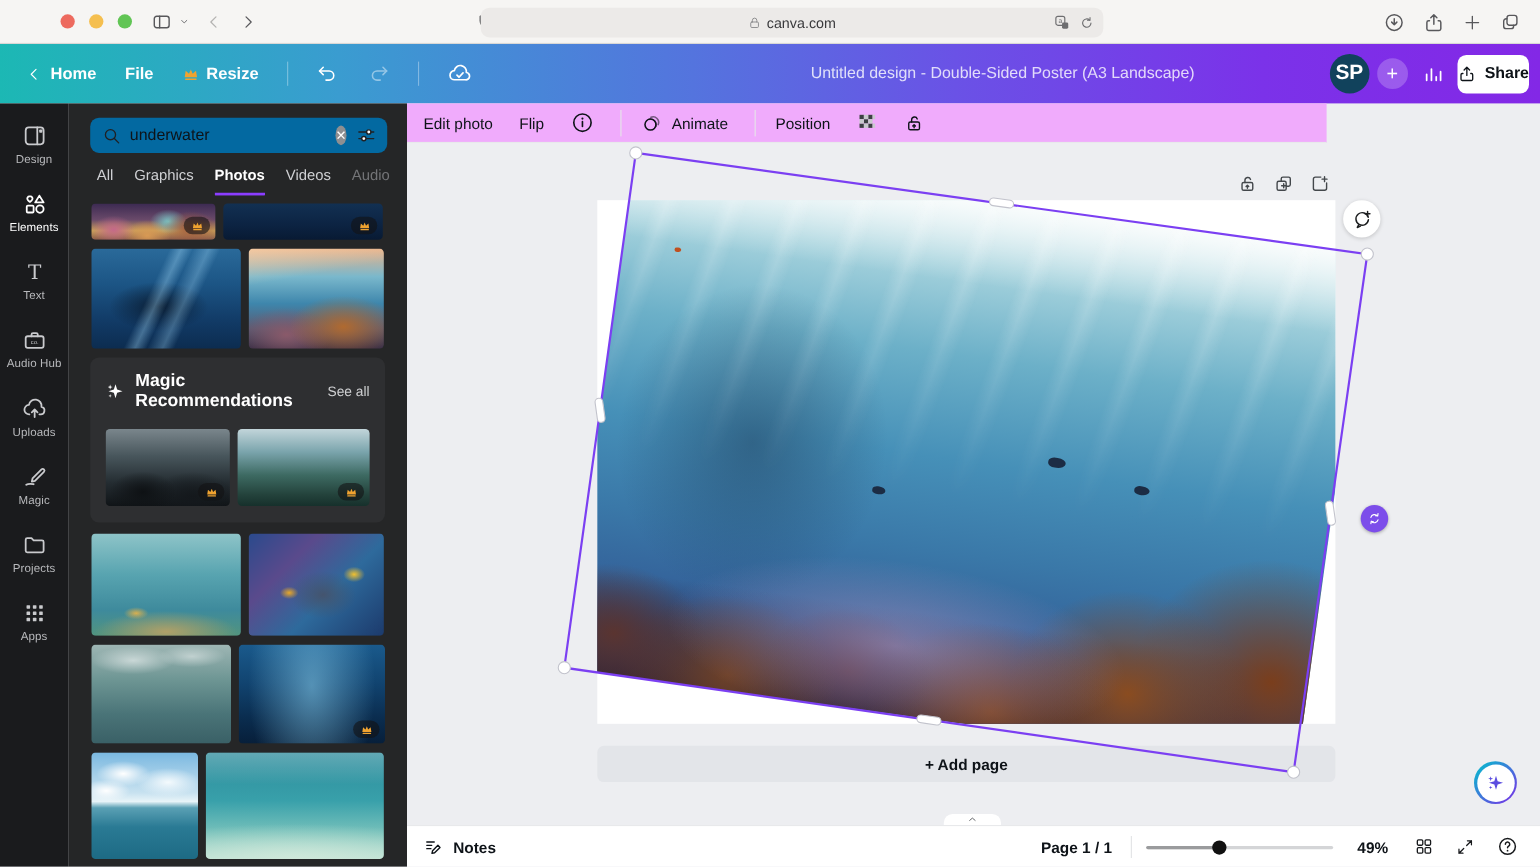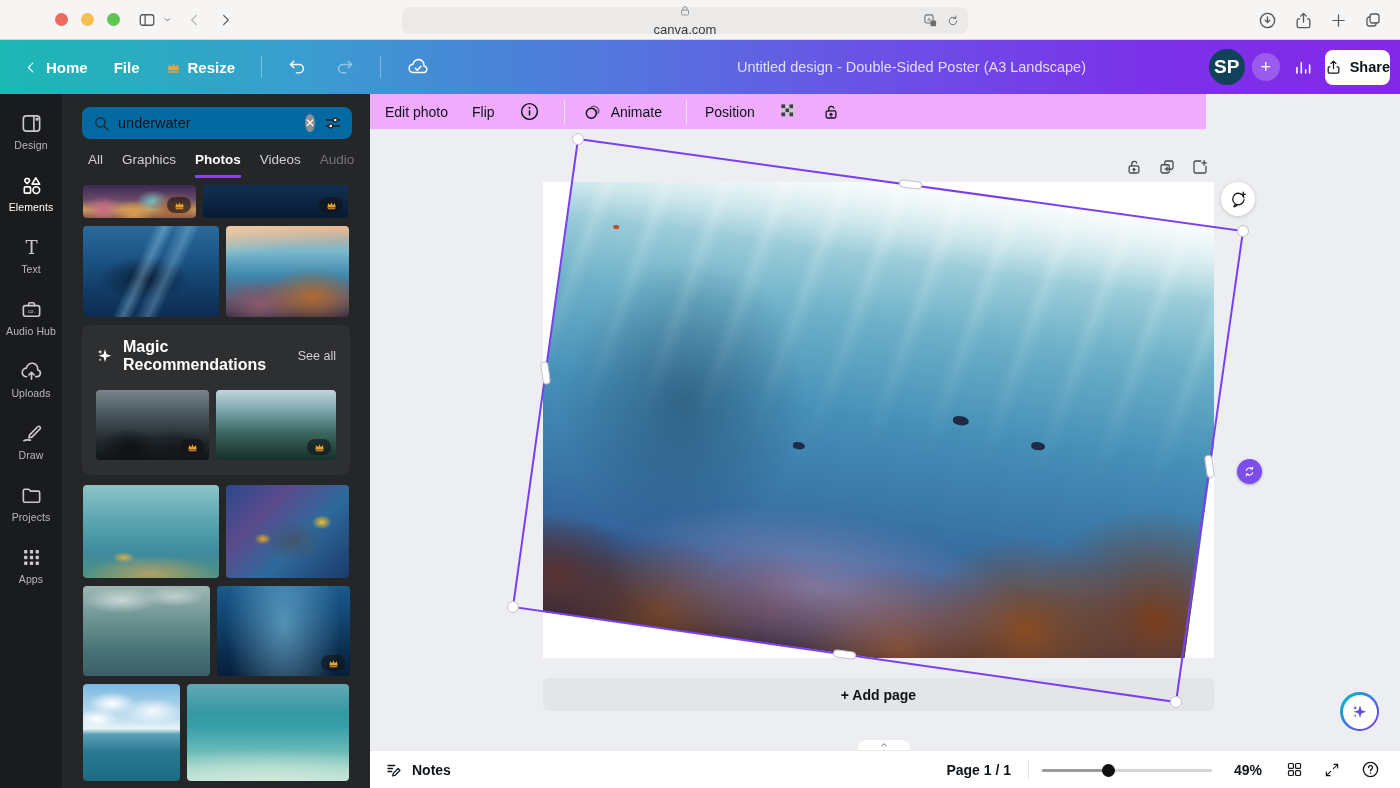--- a/index.html
+++ b/index.html
@@ -10,23 +10,23 @@
   .icon svg { display:block; }
 
   
   .browser-bar { position:absolute; left:0; top:0; width:1400px; height:40px;
     background:#f6f5f3; border-bottom:1px solid #d9d8d6; display:flex; align-items:center; }
   .traffic { display:flex; gap:13px; margin-left:55px; }
   .tl { width:13px; height:13px; border-radius:50%; }
   .tl.red{background:#ed6a5e;} .tl.yellow{background:#f5bf4f;} .tl.green{background:#61c554;}
   .b-ic { color:#58585b; margin-left:18px; }
   .b-ic.dim { color:#b4b3b1; }
-  .urlbar { position:absolute; left:402px; top:7px; width:566px; height:27px;
+  .urlbar { position:absolute; left:437px; top:7px; width:566px; height:27px;
     background:#eceae8; border-radius:8px; display:flex; align-items:center; justify-content:center;
-    color:#3a3a3c; font-size:13px; gap:5px;flex-direction:column; }
+    color:#3a3a3c; font-size:13px; gap:5px; }
   .urlbar .side-icons { position:absolute; right:8px; display:flex; gap:8px; color:#6e6e70; }
   .browser-right { position:absolute; right:18px; top:0; height:40px; display:flex; align-items:center; gap:17px; color:#58585b; }
 
   
   .canva-header { position:absolute; left:0; top:40px; width:1400px; height:54px;
     background:linear-gradient(90deg,#1cb8b4 0%,#3a9cd0 22%,#5474de 45%,#6a52e6 62%,#7b32e9 82%,#8328e6 100%);
     display:flex; align-items:center; color:#fff; }
   .hdr-btn { display:flex; align-items:center; gap:7px; font-size:15px; font-weight:700; color:#fff; cursor:default; }
   .hdr-left { display:flex; align-items:center; gap:26px; margin-left:24px; }
   .hdr-div { width:1px; height:22px; background:rgba(255,255,255,.35); }
@@ -394,21 +394,21 @@
         </span>
         <span class="rail-label">Uploads</span>
       </div>
       <div class="rail-item">
         <span class="icon rail-ic">
           <svg width="23" height="23" viewBox="0 0 24 24" fill="none" stroke="currentColor" stroke-width="1.7" stroke-linecap="round" stroke-linejoin="round">
             <path d="M10 13.5 L18.5 5 a1.6 1.6 0 0 1 2.3 2.3 L12.3 15.8 l-3 .7 Z"></path>
             <path d="M4 19.5 c2.5-1.5 4.5-1 7-.5"></path>
           </svg>
         </span>
-        <span class="rail-label">Draw</span>
+        <span class="rail-label">Magic</span>
       </div>
       <div class="rail-item">
         <span class="icon rail-ic">
           <svg width="23" height="23" viewBox="0 0 24 24" fill="none" stroke="currentColor" stroke-width="1.7" stroke-linecap="round" stroke-linejoin="round">
             <path d="M3.5 7 A1.5 1.5 0 0 1 5 5.5 h4 l2 2 h8 A1.5 1.5 0 0 1 20.5 9 v8.5 A1.5 1.5 0 0 1 19 19 H5 a1.5 1.5 0 0 1-1.5-1.5 Z"></path>
           </svg>
         </span>
         <span class="rail-label">Projects</span>
       </div>
       <div class="rail-item">

